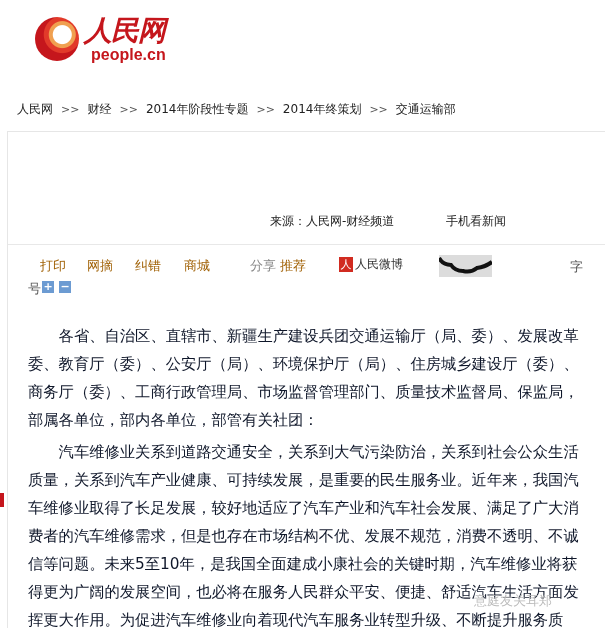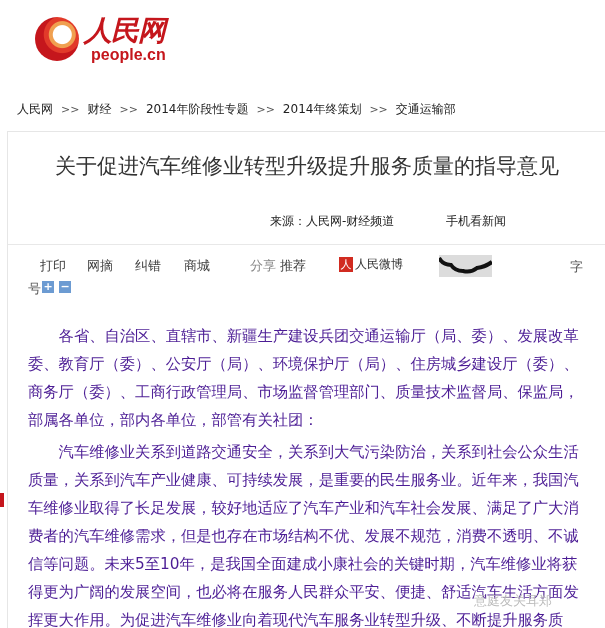--- a/index.html
+++ b/index.html
@@ -11,51 +11,50 @@
   .logo .cn { position:absolute; left:49px; top:-2px; font-family:"DejaVu Serif", serif; font-size:28px; color:#c5161c; font-weight:bold; letter-spacing:-1px; font-style:italic; }
   .logo .en { position:absolute; left:56px; top:32px; font-family:"Liberation Sans", sans-serif; font-size:16px; font-weight:bold; color:#c5161c; }
   .breadcrumb { position:absolute; left:17px; top:101px; font-size:12px; color:#222; white-space:nowrap;text-align:center; }
   .breadcrumb span { display:inline-block; }
   .breadcrumb .sep { color:#555; margin:0 8px; font-size:11px; }
   .article { position:absolute; left:7px; top:131px; width:610px; height:520px;
        border-left:1px solid #e6e6e6; border-top:1px solid #e6e6e6; }
   .title { position:absolute; left:0; top:20px; width:598px; text-align:center; font-size:21px; color:#333; letter-spacing:0px; }
   .meta { position:absolute; top:81px; font-size:12px; color:#222; white-space:nowrap; }
   .divider { position:absolute; left:0; top:112px; width:600px; height:1px; background:#e8e8e8; }
-  .tools { position:absolute; top:125px; font-size:13px; color:#404040; white-space:nowrap; }
+  .tools { position:absolute; top:125px; font-size:13px; color:#a16207; white-space:nowrap; }
   .tools.gray { color:#888;margin-left:18px; }
   .weibo { position:absolute; left:313px; top:124px; font-size:12px; color:#333; white-space:nowrap;padding-left:18px; }
   .weibo .badge { display:inline-block; width:14px; height:15px; background:#d12b20; color:#fff; font-size:11px; text-align:center; line-height:15px; vertical-align:middle; margin-right:2px; }
   .blob { position:absolute; left:431px; top:123px; width:53px; height:22px; background:#dcdcdc; overflow:hidden; }
   .blob svg { position:absolute; left:0; top:0; }
   .zi { position:absolute; left:562px; top:126px; font-size:13px; color:#555; }
   .hao { position:absolute; left:20px; top:148px; font-size:13px; color:#555; }
   .fbtn { position:absolute; top:149px; width:12px; height:12px; background:#6c9bd2; color:#fff; font-size:11px; line-height:12px; text-align:center; font-weight:bold; }
-  .para { position:absolute; left:28px; width:560px; font-size:15.3px; line-height:28px; color:#4c1d95; }
+  .para { position:absolute; left:28px; width:560px; font-size:15.3px; line-height:28px; color:#0f172a; }
   .para p { margin:0; text-indent:2em; }
   .watermark { position:absolute; left:474px; top:592px; font-size:13px; color:#bbb; white-space:nowrap; }
   .side-red { position:absolute; left:0; top:493px; width:4px; height:14px; background:#c5161c; }
 </style>
 </head>
 <body>
 
 <div class="logo">
   <div class="ring"></div>
   <div class="cn">人民网</div>
   <div class="en">people.cn</div>
 </div>
 
 <div class="breadcrumb">
   <span>人民网</span><span class="sep">&gt;&gt;</span><span>财经</span><span class="sep">&gt;&gt;</span><span>2014年阶段性专题</span><span class="sep">&gt;&gt;</span><span>2014年终策划</span><span class="sep">&gt;&gt;</span><span>交通运输部</span>
 </div>
 
 <div class="side-red"></div>
 
 <div class="article">
-  <div class="title">关于促进汽车维修业转型升级提升服务质量的指导意见</div>
   <div class="meta" style="left:262px;">来源：人民网-财经频道</div>
   <div class="meta" style="left:438px;">手机看新闻</div>
   <div class="divider"></div>
 
   <div class="tools" style="left:32px;">打印</div>
   <div class="tools" style="left:79px;">网摘</div>
   <div class="tools" style="left:127px;">纠错</div>
   <div class="tools" style="left:176px;">商城</div>
   <div class="tools gray" style="left:224px;">分享</div>
   <div class="tools" style="left:272px;">推荐</div>

